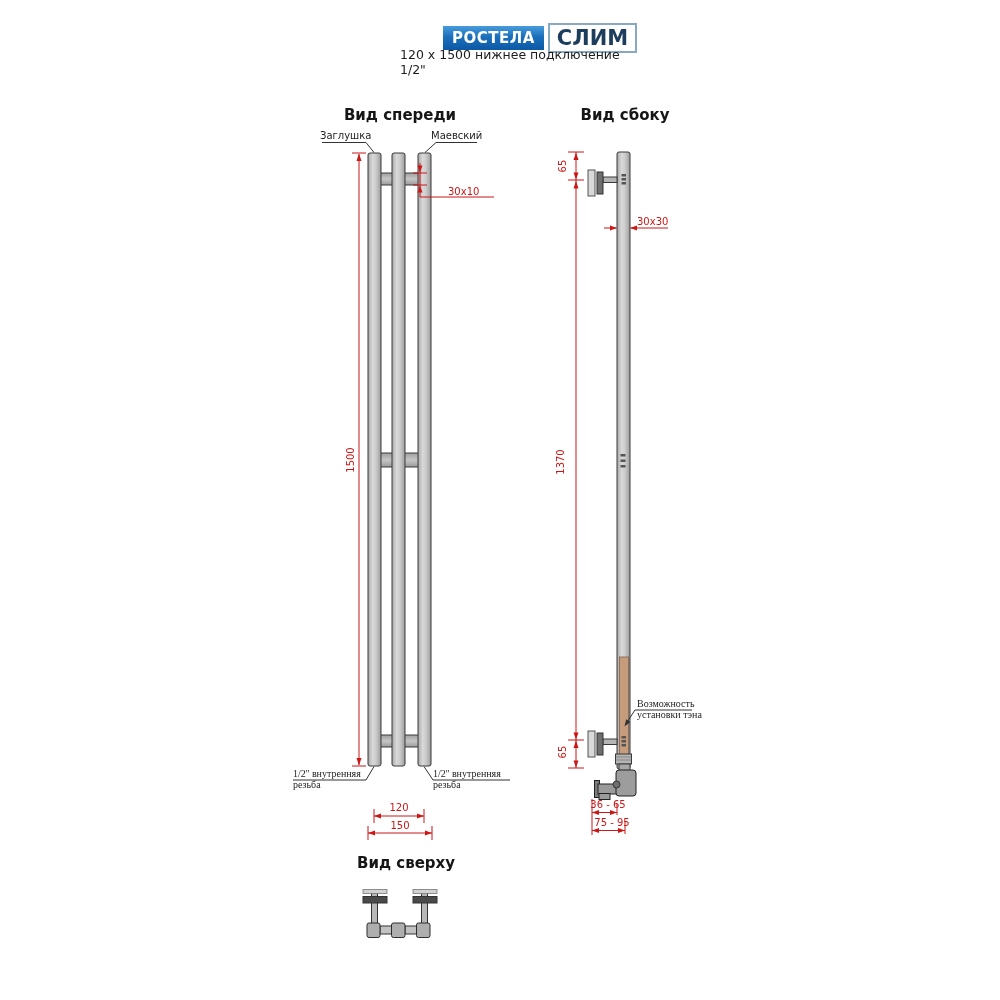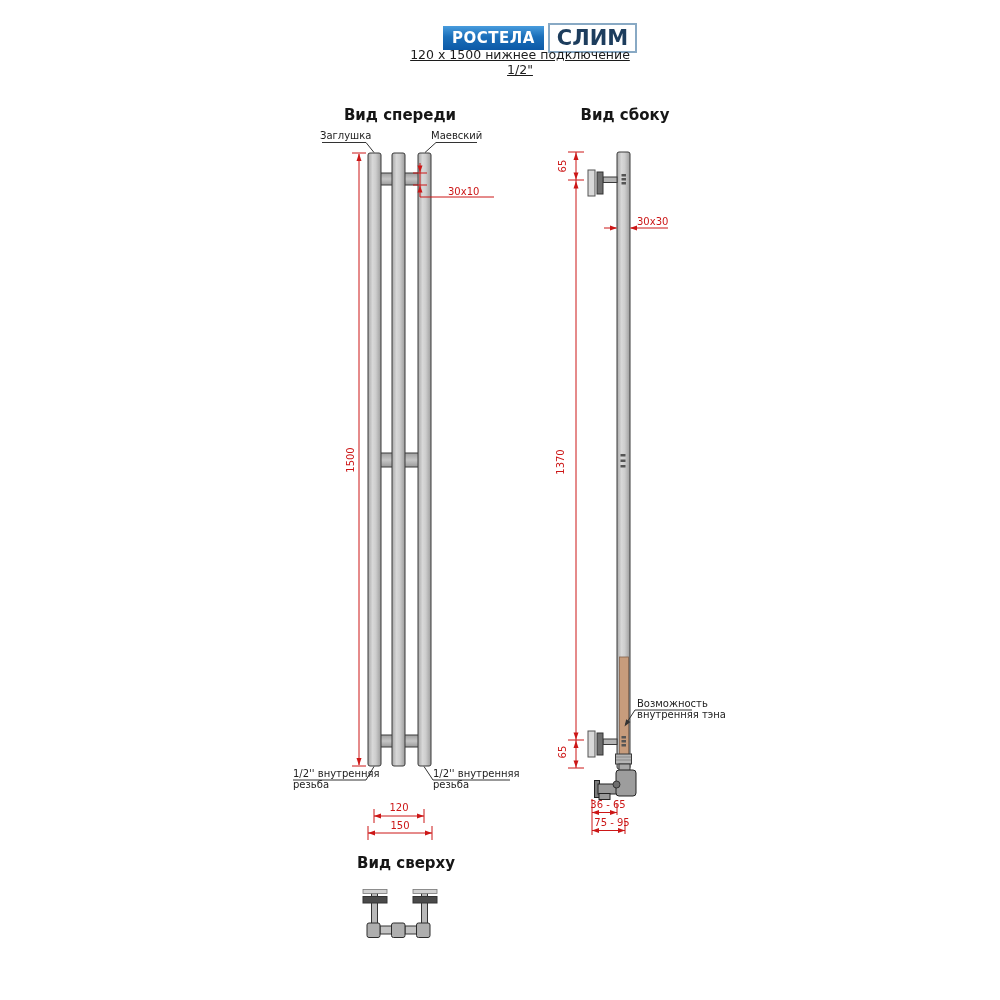--- a/index.html
+++ b/index.html
@@ -9,23 +9,23 @@
   .lbl{position:absolute;font-size:10px;line-height:10px;color:#1d1d1d;white-space:nowrap;}
   .dim{color:#cc1717;}
   .ctr{text-align:center;}
   .rot{transform:rotate(-90deg);transform-origin:center;text-align:center;font-size:10px;}
   .vtitle{position:absolute;width:124px;text-align:center;font-size:15px;font-weight:bold;color:#161616;}
   .logo-row{position:absolute;left:443px;top:23px;display:flex;align-items:center;}
   .brand-box{background:linear-gradient(180deg,#489cdd 0%,#1b6fba 45%,#0c59a6 100%);
              color:#fff;font-weight:bold;font-size:15px;padding:3px 9px;letter-spacing:.5px;}
   .series-box{background:#fff;border:2px solid #88a9c4;color:#1d3d5d;font-weight:bold;
               font-size:21px;padding:1px 7px;margin-left:4px;display:flex;align-items:center;}
-  .subtitle{position:absolute;left:400px;top:47px;width:240px;text-align:center;
-            font-size:12.5px;color:#1c1c1c;text-decoration:underline;}
-  .twoline{line-height:10.5px;}
+  .subtitle{position:absolute;left:400px;top:47px;width:240px;
+            font-size:12.5px;color:#1c1c1c;}
+  .twoline{line-height:10.5px;font-family:Liberation Serif, serif;}
 </style>
 </head>
 <body>
 
 <div id="canvas">
 
   <svg width="1000" height="1000" viewBox="0 0 1000 1000">
     <defs>
       <linearGradient id="tubeG" x1="0" y1="0" x2="1" y2="0">
         <stop offset="0" stop-color="#a8a8a8"></stop>
@@ -204,18 +204,18 @@
   </div>
   <div class="lbl dim ctr" style="left:379px;top:803px;width:40px;">120</div>
   <div class="lbl dim ctr" style="left:380px;top:821px;width:40px;">150</div>
 
   <div class="lbl dim rot" style="left:548px;top:161px;width:30px;">65</div>
   <div class="lbl dim rot" style="left:546px;top:457px;width:30px;">1370</div>
   <div class="lbl dim rot" style="left:548px;top:747px;width:30px;">65</div>
   <div class="lbl dim" style="left:637px;top:217px;">30x30</div>
   <div class="lbl twoline" style="left:637px;top:699px;">
     <div>Возможность</div>
-    <div>внутренняя тэна</div>
+    <div>установки тэна</div>
   </div>
   <div class="lbl dim ctr" style="left:585px;top:800px;width:46px;">36 - 65</div>
   <div class="lbl dim ctr" style="left:589px;top:818px;width:46px;">75 - 95</div>
 
 </div>
 
 </body></html>

